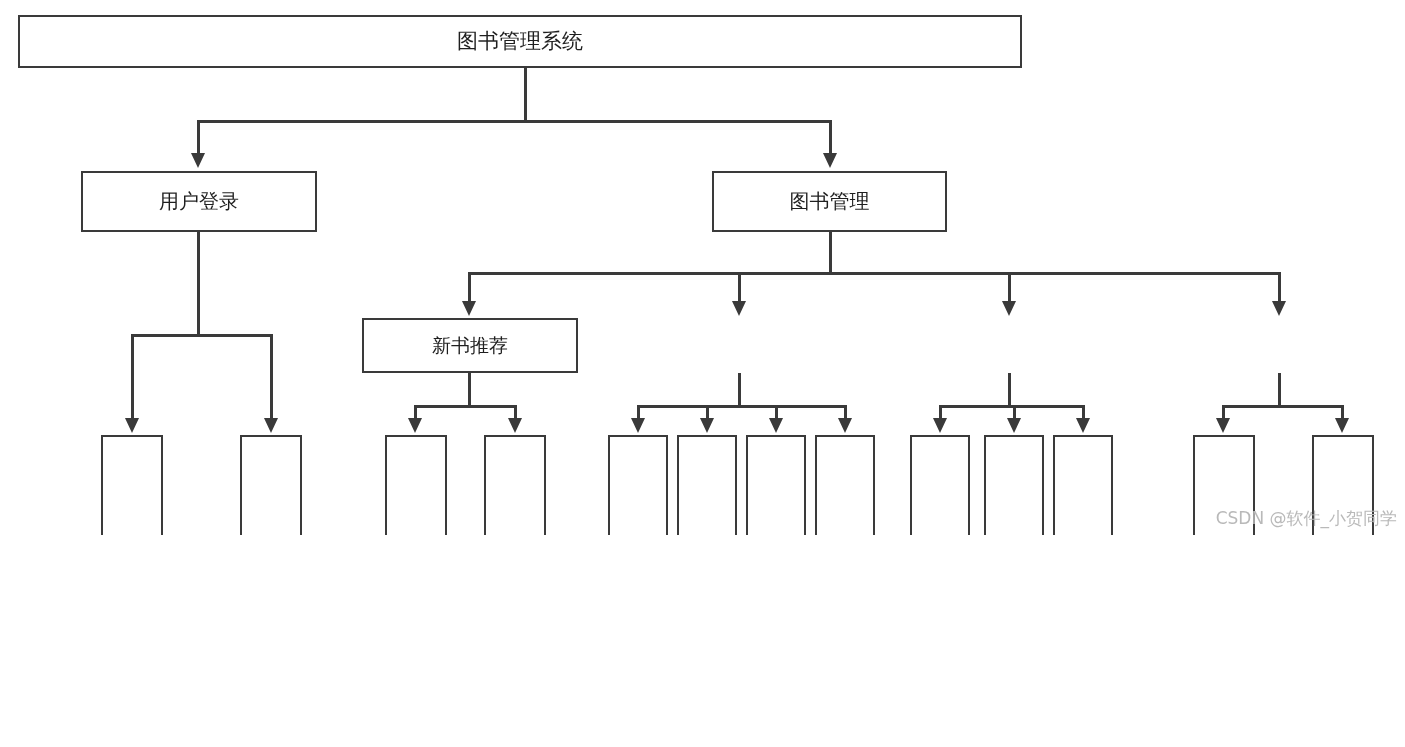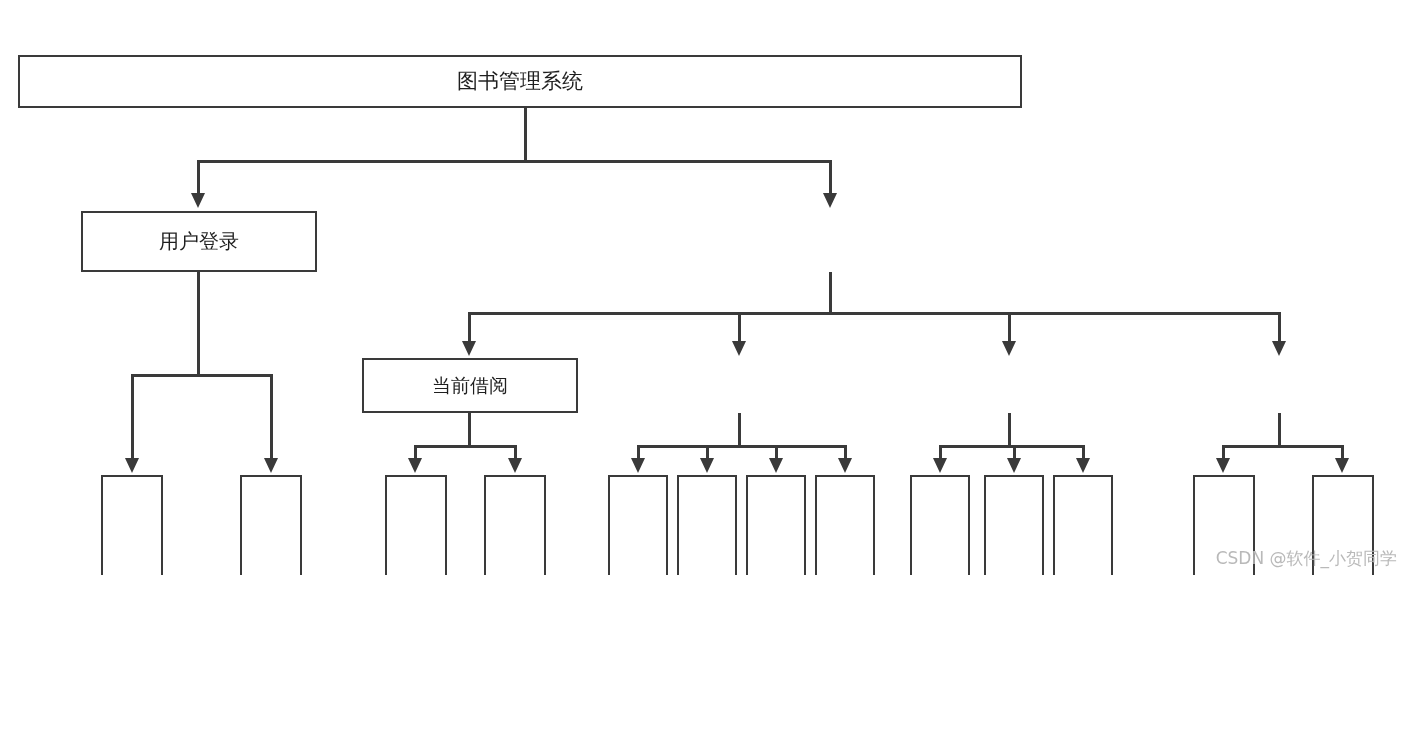--- a/index.html
+++ b/index.html
@@ -8,21 +8,20 @@
     font-family:"DejaVu Sans","Liberation Sans",sans-serif;
     color:#1a1a1a;
     -webkit-font-smoothing:antialiased;
   }
   #canvas{
     position:relative;
     width:1405px;
     height:535px;
     background:#ffffff;
     overflow:hidden;
-    margin-top:40px;
   }
 
   
   .node{
     position:absolute;
     box-sizing:border-box;
     background:#ffffff;
     border:2.5px solid #3a3a3a;
     display:flex;
     align-items:center;
@@ -89,23 +88,26 @@
 
 <div id="canvas">
 
   <div class="node root" style="left:18px; top:15px; width:1004px; height:53px;">
     <span>图书管理系统</span>
   </div>
 
   <div class="node l2" style="left:81px; top:171px; width:236px; height:61px;">
     <span>用户登录</span>
   </div>
+  <div class="node l2" style="left:712px; top:171px; width:235px; height:61px;">
+    <span>图书管理</span>
+  </div>
 
   <div class="node l3" style="left:362px; top:318px; width:216px; height:55px;">
-    <span>当前借阅</span>
+    <span>新书推荐</span>
   </div>
 
   <div class="node leaf" style="left:101px; top:435px; width:62px; height:300px;">
     <span class="vtext">用户登录</span>
   </div>
   <div class="node leaf" style="left:240px; top:435px; width:62px; height:300px;">
     <span class="vtext">注销登录</span>
   </div>
 
   <div class="node leaf" style="left:385px; top:435px; width:62px; height:300px;">

